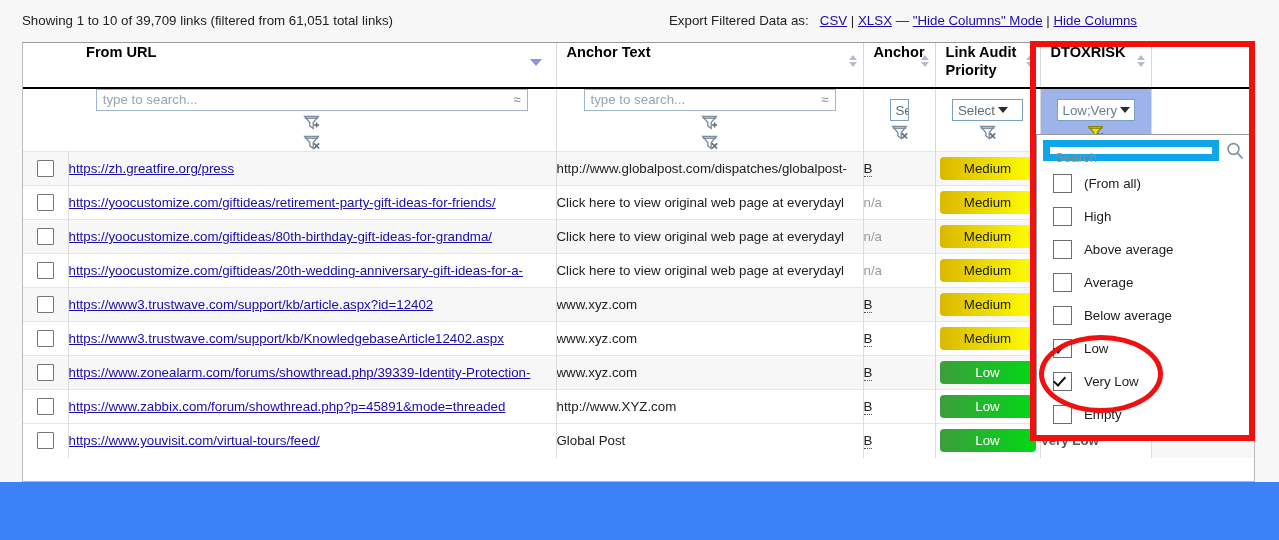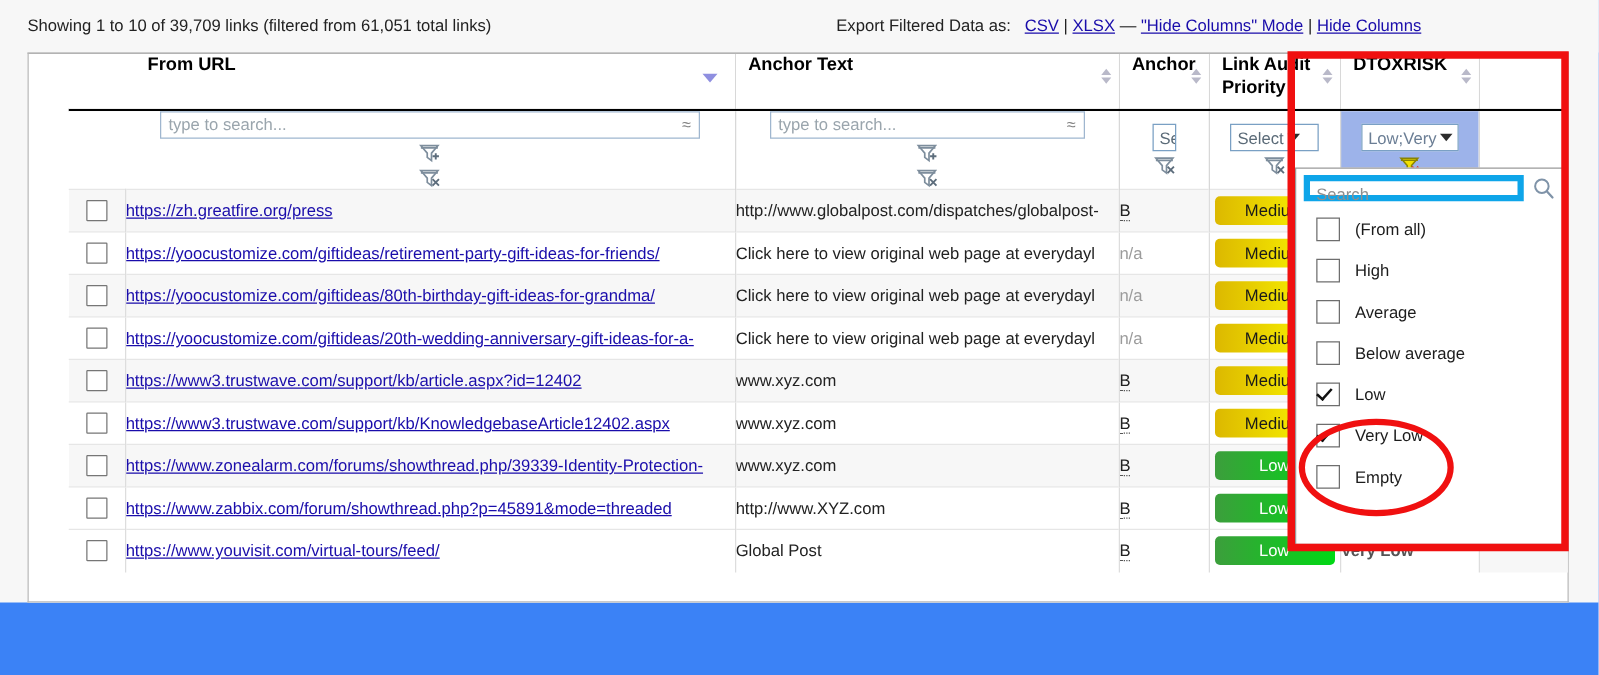--- a/index.html
+++ b/index.html
@@ -39,21 +39,20 @@
 
   
   .table-wrap {
     position: absolute; left: 22px; top: 42px;
     width: 1233px; height: 440px;
     background: #ffffff;
     border: 1px solid #b9b9b9;
     border-top: 1px solid #9a9a9a;
     box-sizing: border-box;
     overflow: hidden;
-    padding-left: 32px;
   }
   table.grid {
     border-collapse: collapse;
     table-layout: fixed;
     width: 1231px;
   }
   table.grid td, table.grid th { padding: 0; }
 
   
   .hdr-row { height: 44px; background: #ffffff; }
@@ -188,21 +187,21 @@
     border: 1px solid #9a9a9a;
     box-sizing: border-box;
     z-index: 30;
     overflow: hidden;
   }
   .dd-searchrow {
     display: flex; align-items: center; gap: 6px;
     padding: 5px 6px 2px 6px;
   }
   .dd-search {
-    flex: 1; height: 21px; border: 5px solid #0ea5e9; background: #fff;
+    flex: 1; height: 21px; border: 7px solid #0ea5e9; background: #fff;
     color: #8e8e8e; font-size: 13.3px; line-height: 21px;
     padding: 0 5px; box-sizing: border-box;
   }
   .mag { width: 20px; height: 20px; flex: none; }
   .dd-list { padding: 4px 0 0 0; }
   .dd-item {
     display: flex; align-items: center; height: 33px;
     padding-left: 16px; gap: 12px;
   }
   .dd-box {
@@ -526,20 +525,24 @@
         <div class="dd-item">
           <span class="dd-box"></span>
           <span class="dd-label">(From all)</span>
         </div>
         <div class="dd-item">
           <span class="dd-box"></span>
           <span class="dd-label">High</span>
         </div>
         <div class="dd-item">
           <span class="dd-box"></span>
+          <span class="dd-label">Above average</span>
+        </div>
+        <div class="dd-item">
+          <span class="dd-box"></span>
           <span class="dd-label">Average</span>
         </div>
         <div class="dd-item">
           <span class="dd-box"></span>
           <span class="dd-label">Below average</span>
         </div>
         <div class="dd-item">
           <span class="dd-box checked"></span>
           <span class="dd-label">Low</span>
         </div>

